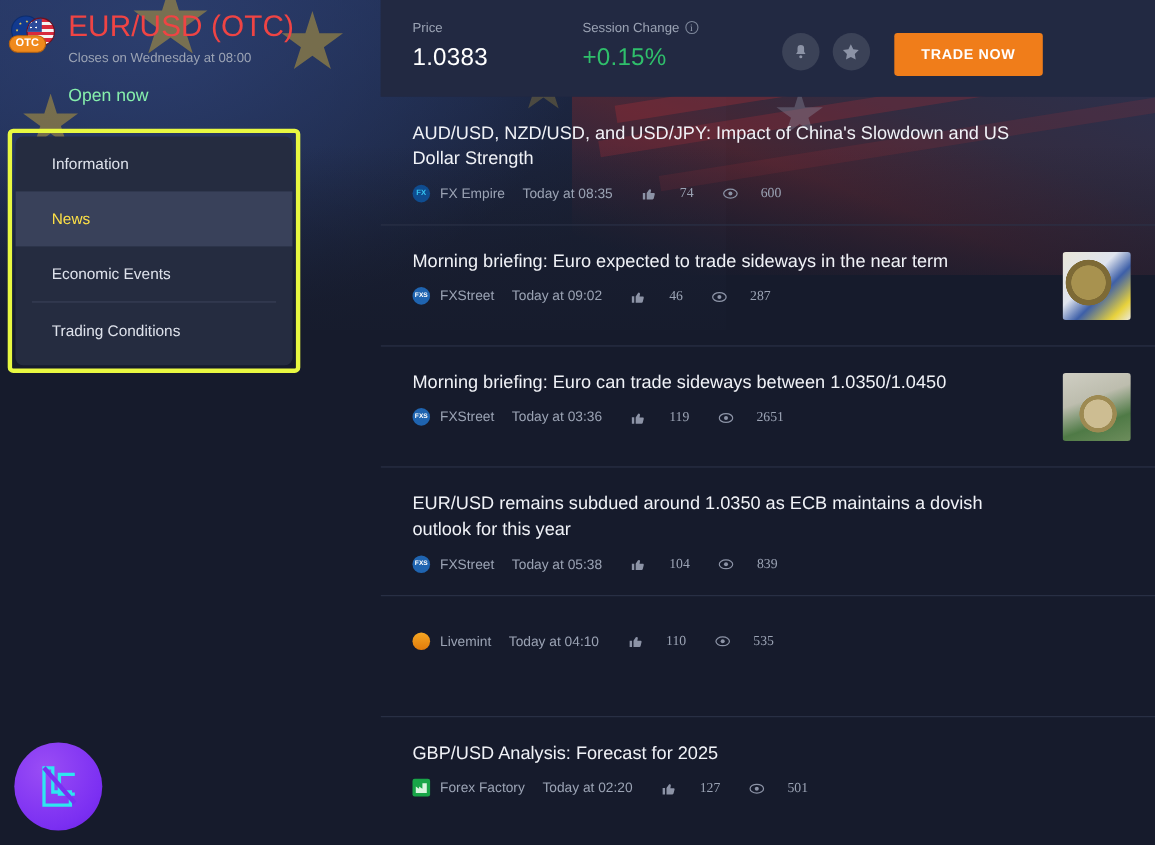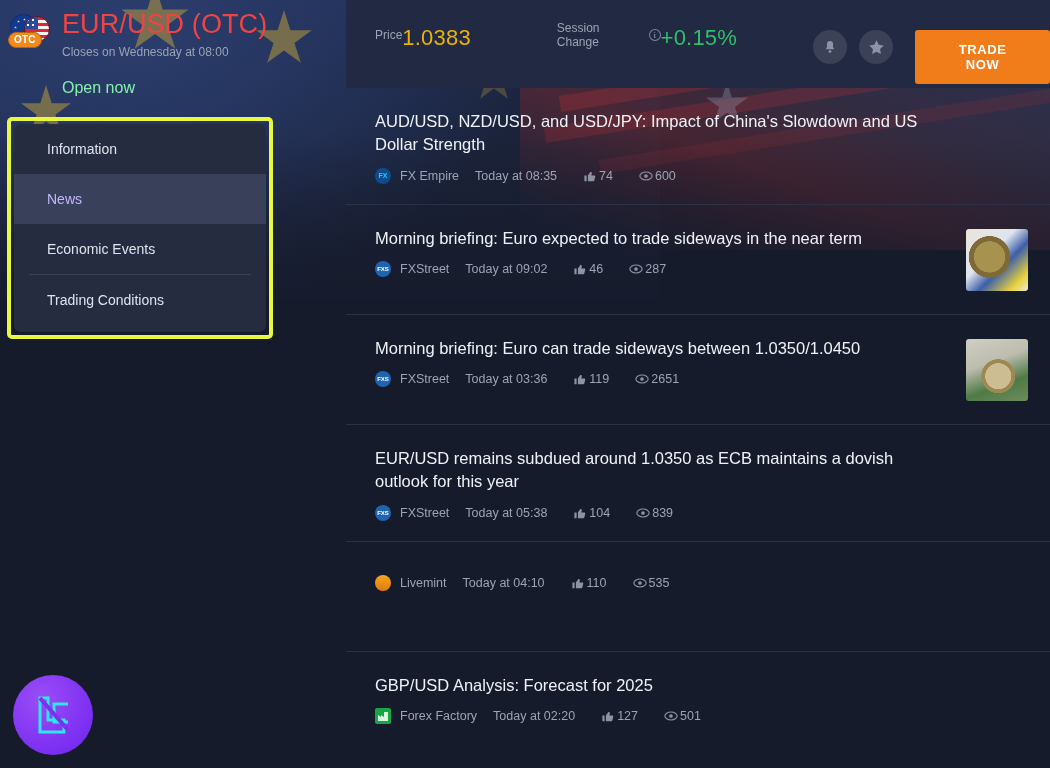--- a/index.html
+++ b/index.html
@@ -83,49 +83,49 @@
     position: absolute; left: 7px; top: 117px; width: 266px; height: 222px;
     border: 4px solid #e8f841; border-radius: 5px; padding: 3px; z-index: 4;
   }
   .menu-card {
     background: #252c40; width: 100%; height: 100%; border-radius: 7px; overflow: hidden;
   }
   .menu-item {
     height: 50px; display: flex; align-items: center; padding-left: 33px;
     font-size: 14px; color: #dfe3ec; cursor: pointer;
   }
-  .menu-item.active { background: #39415a; color: #c4b5fd; }
+  .menu-item.active { background: #39415a; color: #fde047; }
   .menu-sep { height: 1px; background: #3a4158; margin: 0 15px; }
 
   
   .logo-btn {
     position: absolute; left: 13px; top: 675px; width: 80px; height: 80px;
     border-radius: 50%;
     background: radial-gradient(circle at 35% 30%, #9a4df5, #7b2ff2 70%, #6a21e0 100%);
     z-index: 6; cursor: pointer;
     display: flex; align-items: center; justify-content: center;
   }
 
   
   .right-pane { position: absolute; left: 346px; top: 0; width: 704px; height: 768px; z-index: 3; }
 
   .price-bar {
     position: absolute; left: 0; top: 0; width: 704px; height: 88px;
     background: #222942; display: flex; align-items: flex-start; padding: 18px 0 0 0;
   }
-  .stat { display: flex; flex-direction: row; }
+  .stat { display: flex; flex-direction: column; }
   .stat.price { margin-left: 29px; }
   .stat.change { margin-left: 86px; }
   .stat-label { font-size: 12px; color: #9ba3b4; display: flex; align-items: center; gap: 5px; }
   .info-dot {
     display: inline-block; width: 12px; height: 12px; border-radius: 50%;
     border: 1px solid #7d869a; color: #9ba3b4; font-size: 9px; line-height: 10px;
     text-align: center; font-family: "Liberation Serif", serif;
   }
-  .stat-value { font-size: 22px; color: #eab308; margin-top: 7px; letter-spacing: .2px; }
+  .stat-value { font-size: 22px; color: #ffffff; margin-top: 7px; letter-spacing: .2px; }
   .stat-value.pos { color: #2fbf6b; }
 
   .head-actions { display: flex; align-items: center; gap: 12px; margin-left: 76px; margin-top: 12px; }
   .round-btn {
     width: 34px; height: 34px; border-radius: 50%; background: #3b4257;
     display: flex; align-items: center; justify-content: center; cursor: pointer;
   }
   .trade-btn {
     margin-left: 22px; margin-top: 12px;
     background: #f07d1a; color: #fff; font-size: 13px; font-weight: bold;
@@ -150,21 +150,21 @@
     width: 16px; height: 16px; border-radius: 50%; flex: 0 0 16px;
     display: flex; align-items: center; justify-content: center;
     font-size: 7px; font-weight: bold; color: #fff; overflow: hidden;
   }
   .src-icon.fxempire { background: #0f4c8f; color: #34c3f0; }
   .src-icon.fxstreet { background: #1f64b0; color: #fff; font-size: 6px; }
   .src-icon.livemint { background: linear-gradient(#f5a623, #e07b0b); }
   .src-icon.forexfactory { background: #18a548; border-radius: 2px; }
   .src-name { font-size: 12.5px; color: #9ba3b4; margin-left: 9px; }
   .meta-time { font-size: 12.5px; color: #9ba3b4; margin-left: 16px; }
-  .meta-stat { display: flex; align-items: flex-end; margin-left: 26px; gap: 2px; }
+  .meta-stat { display: flex; align-items: flex-end; margin-left: 26px; gap: 21px; font-family: Liberation Serif, serif; }
   .meta-stat .num { font-size: 12.5px; color: #9ba3b4; }
   .thumb {
     flex: 0 0 62px; width: 62px; height: 62px; border-radius: 3px; overflow: hidden;
     margin-top: 2px;
   }
   .thumb.coin-eu {
     background:
       radial-gradient(circle at 38% 45%, #a8924f 0 30%, #7d6a36 31% 40%, rgba(0,0,0,0) 41%),
       linear-gradient(135deg, #e9e6d8 0%, #dfe4ee 40%, #3d5fa8 60%, #e8d23c 85%, #eceadd 100%);
   }

